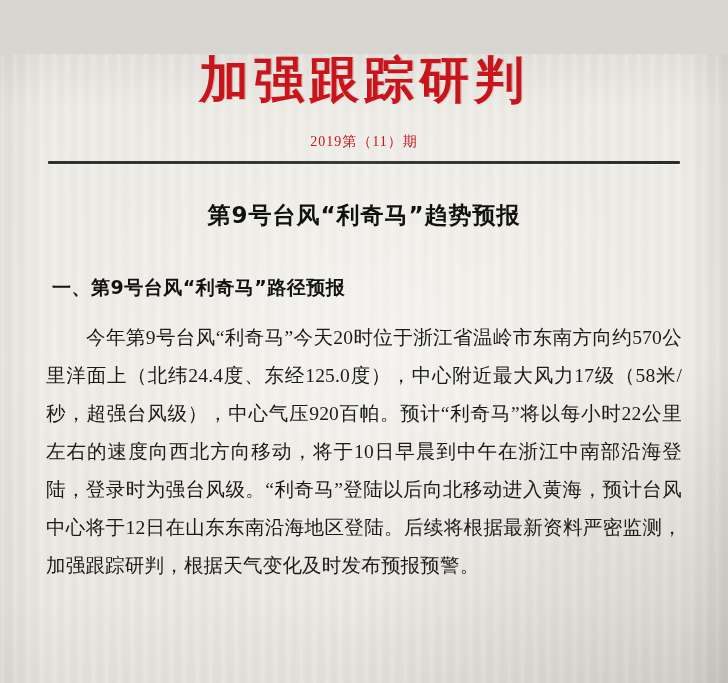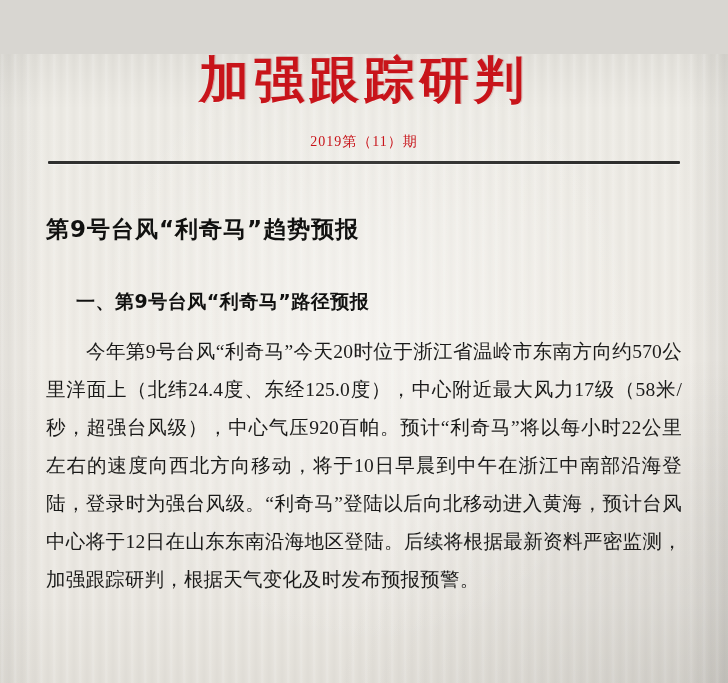--- a/index.html
+++ b/index.html
@@ -87,35 +87,35 @@
 
   .rule {
     margin: 10px 2px 0 2px;
     height: 3px;
     background: linear-gradient(90deg, #2f2f2e 0%, #3a3a38 50%, #2b2b2a 100%);
     border-radius: 1px;
     box-shadow: 0 1px 0 rgba(255,255,255,.45);
   }
 
   .section-title {
-    text-align: left;
+    text-align: center;
     font-family: "DejaVu Sans", sans-serif;
     font-weight: bold;
     font-size: 23px;
     color: #111110;
-    margin: 50px 0 0 0;
+    margin: 36px 0 0 0;
     letter-spacing: 1px;
   }
 
   .sub-title {
     font-family: "DejaVu Sans", sans-serif;
     font-weight: bold;
     font-size: 19px;
     color: #111110;
-    margin: 44px 0 0 30px;
+    margin: 44px 0 0 6px;
     letter-spacing: .5px;
   }
 
   .body-text {
     font-family: "Liberation Serif", serif;
     font-size: 19.5px;
     line-height: 38px;
     color: #1a1a19;
     margin: 18px 0 0 0;
     text-indent: 40px;

